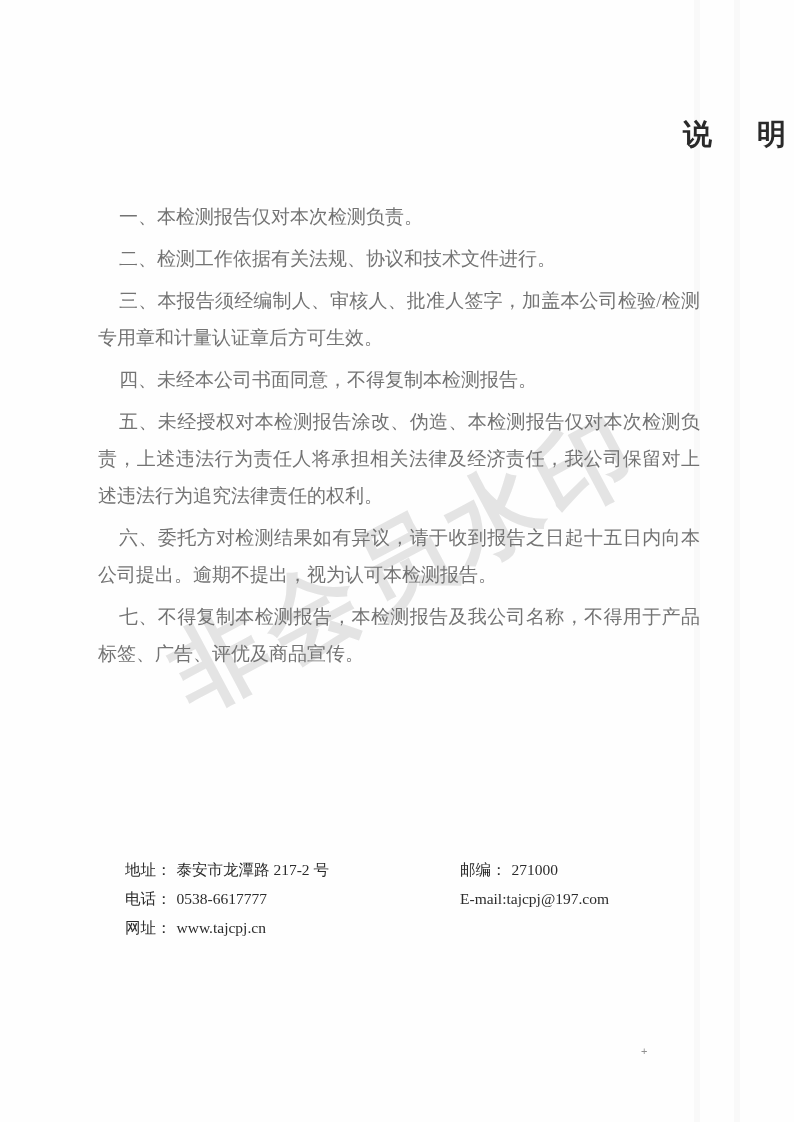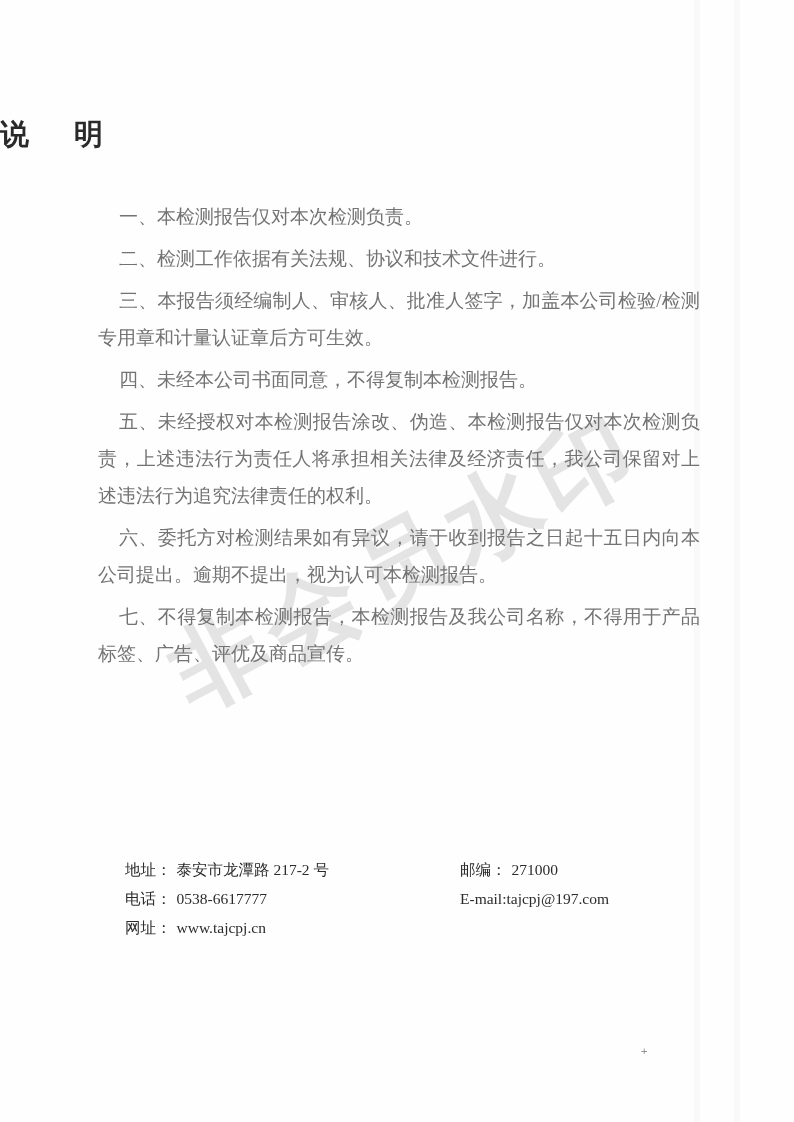--- a/index.html
+++ b/index.html
@@ -22,21 +22,21 @@
     letter-spacing:8px;
     color:#e4e4e4;
     white-space:nowrap;
     z-index:0;
     user-select:none;
   }
   .title{
     position:relative;z-index:1;
     margin:0;
     padding-top:118px;
-    text-align:left;
+    text-align:right;
     font-size:29px;
     font-weight:bold;
     letter-spacing:8px;
     line-height:32px;
     color:#2a2a2a;
   }
   .notes{
     position:relative;z-index:1;
     width:602px;
     margin:48px 0 0 98px;

